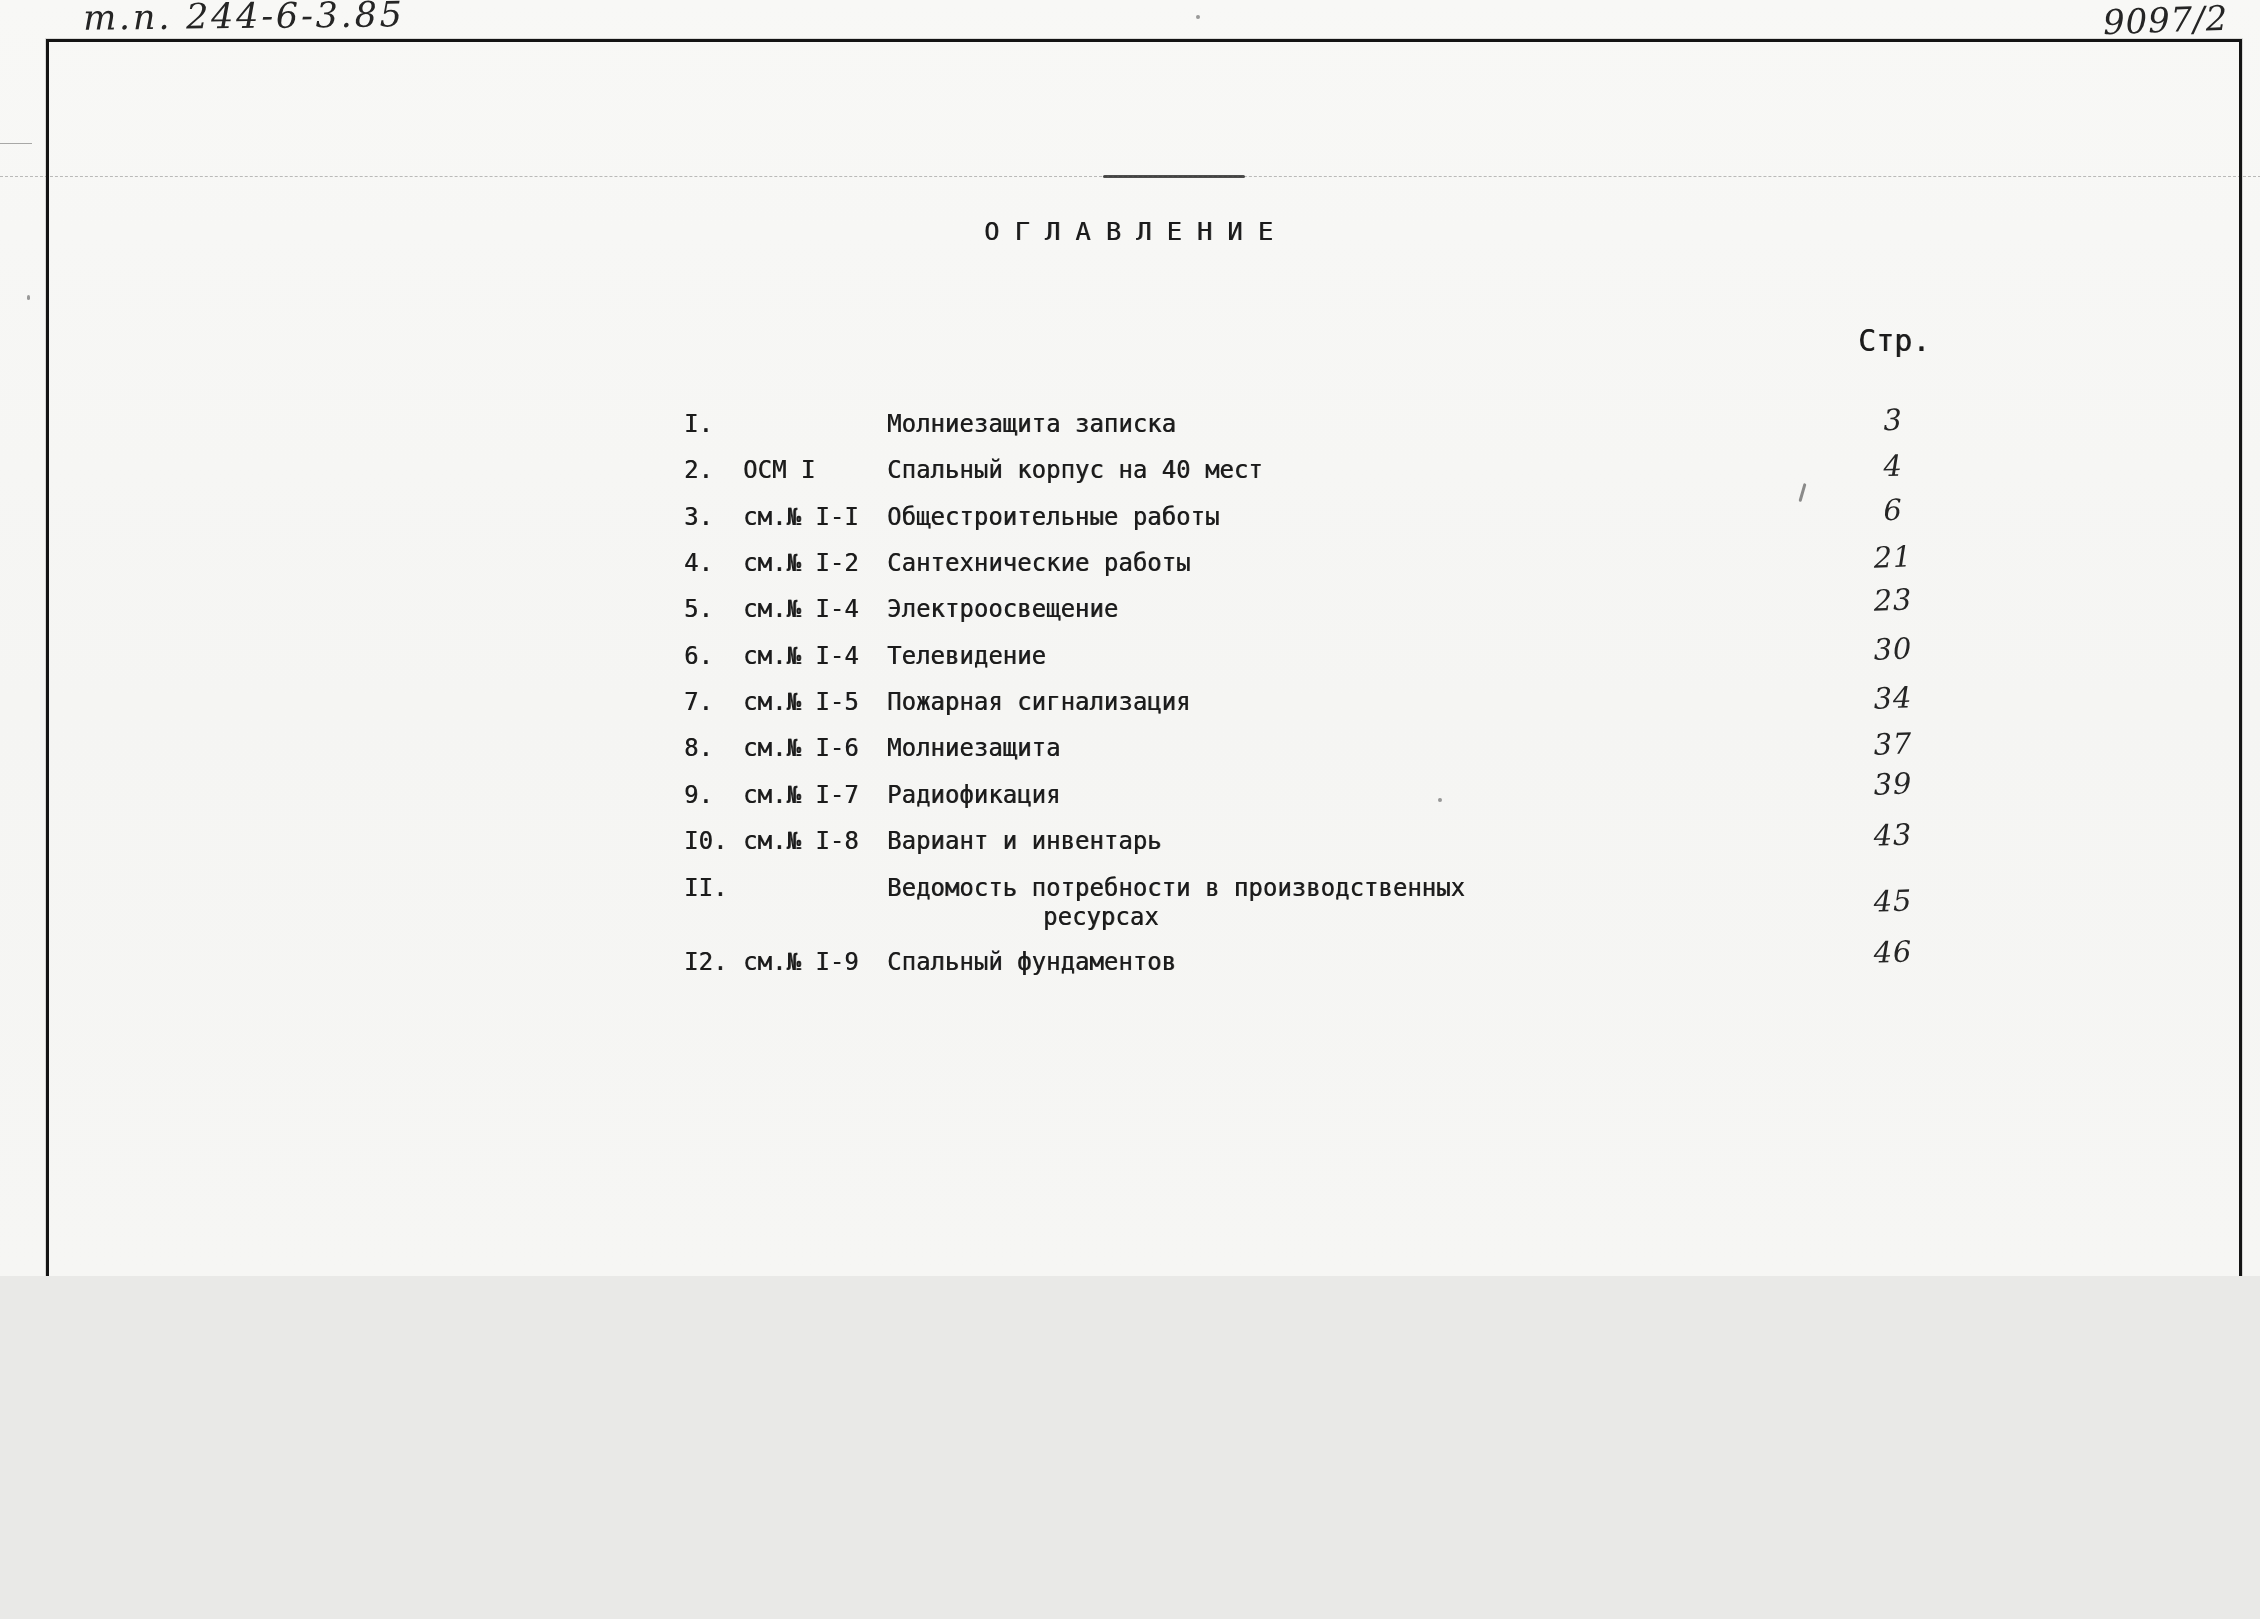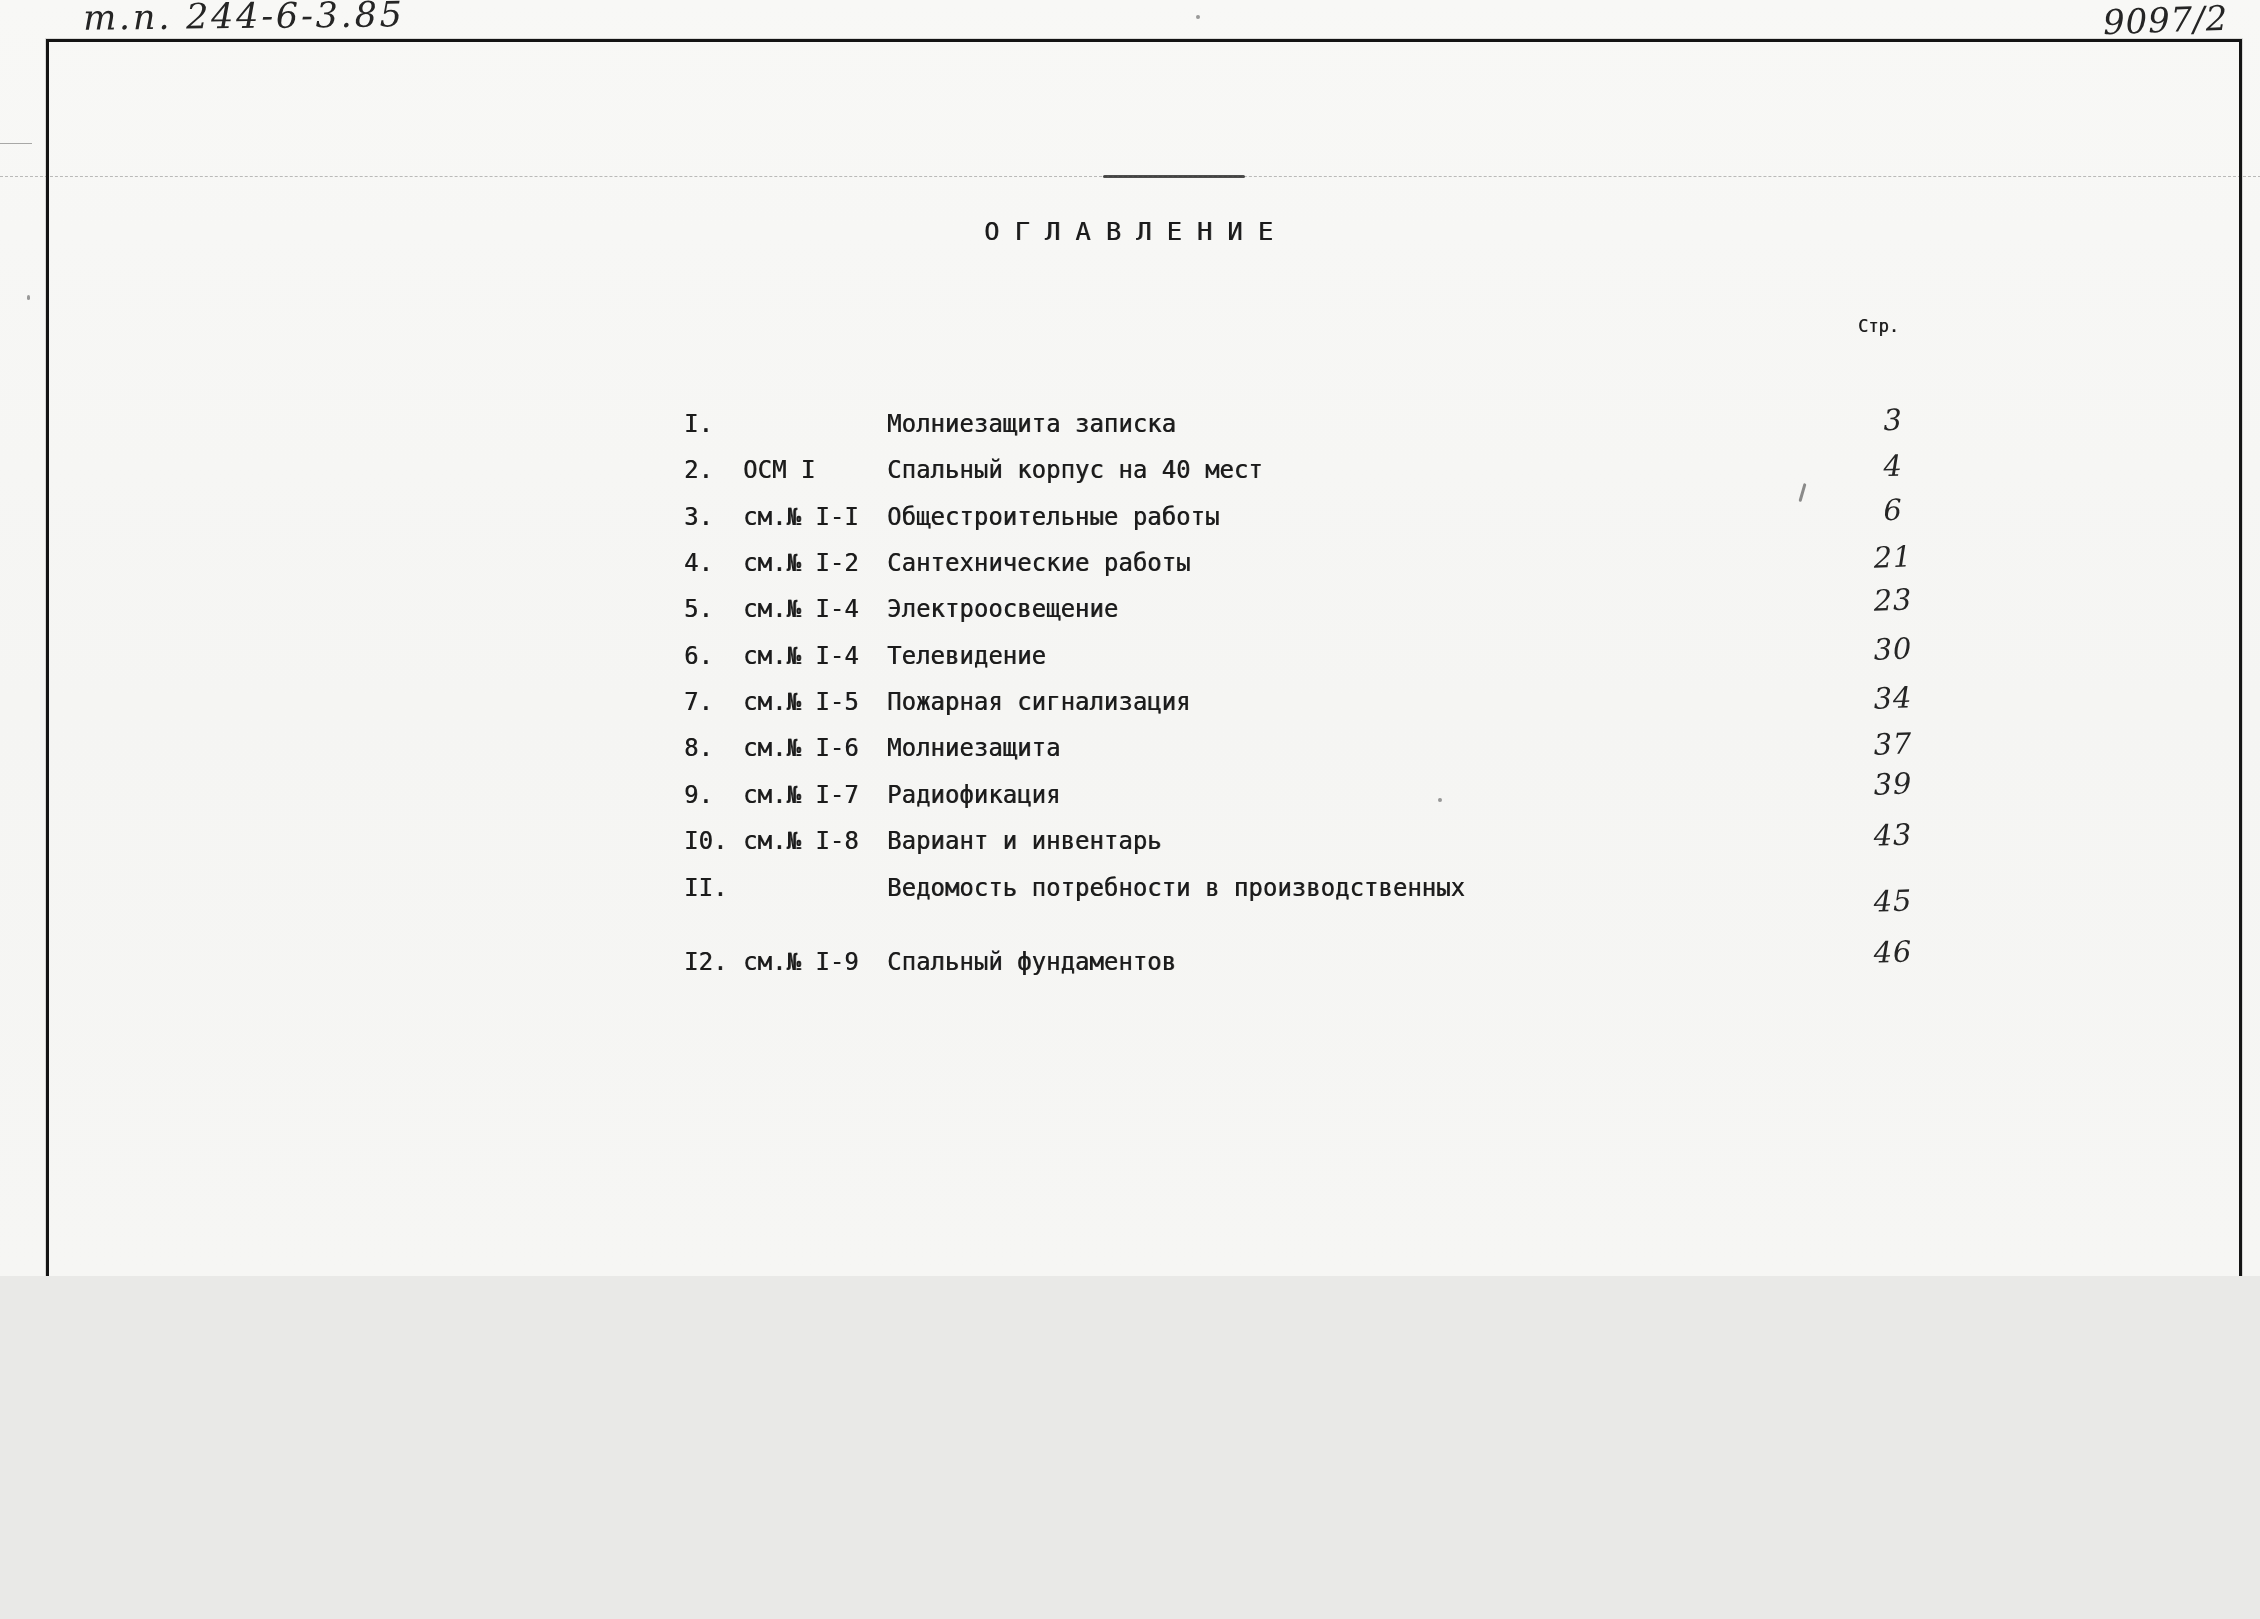--- a/index.html
+++ b/index.html
@@ -77,22 +77,22 @@
   .doc-title {
     position: absolute;
     left: 977px; top: 216px;
     font-size: 25.6px;
     letter-spacing: 15px;
     font-weight: normal;
   }
 
   .page-col-header {
     position: absolute;
-    left: 1851px; top: 316px;
-    font-size: 17px;
+    left: 1851px; top: 323px;
+    font-size: 30px;
   }
 
   .row {
     position: absolute;
     left: 677px;
     font-size: 24px;
     line-height: 29px;
     height: 29px;
   }
   .c-num   { position: absolute; left: 0; }
@@ -211,20 +211,21 @@
     <span class="c-code">см.№ I-8</span>
     <span class="c-title">
         <span class="t1">Вариант и инвентарь</span>
       </span>
   </div>
   <div class="tw row" style="top:874px">
     <span class="c-num">II.</span>
     <span class="c-code"></span>
     <span class="c-title">
         <span class="t1">Ведомость потребности в производственных</span>
+        <span class="t2">ресурсах</span>
       </span>
   </div>
   <div class="tw row" style="top:948px">
     <span class="c-num">I2.</span>
     <span class="c-code">см.№ I-9</span>
     <span class="c-title">
         <span class="t1">Спальный фундаментов</span>
       </span>
   </div>
 

